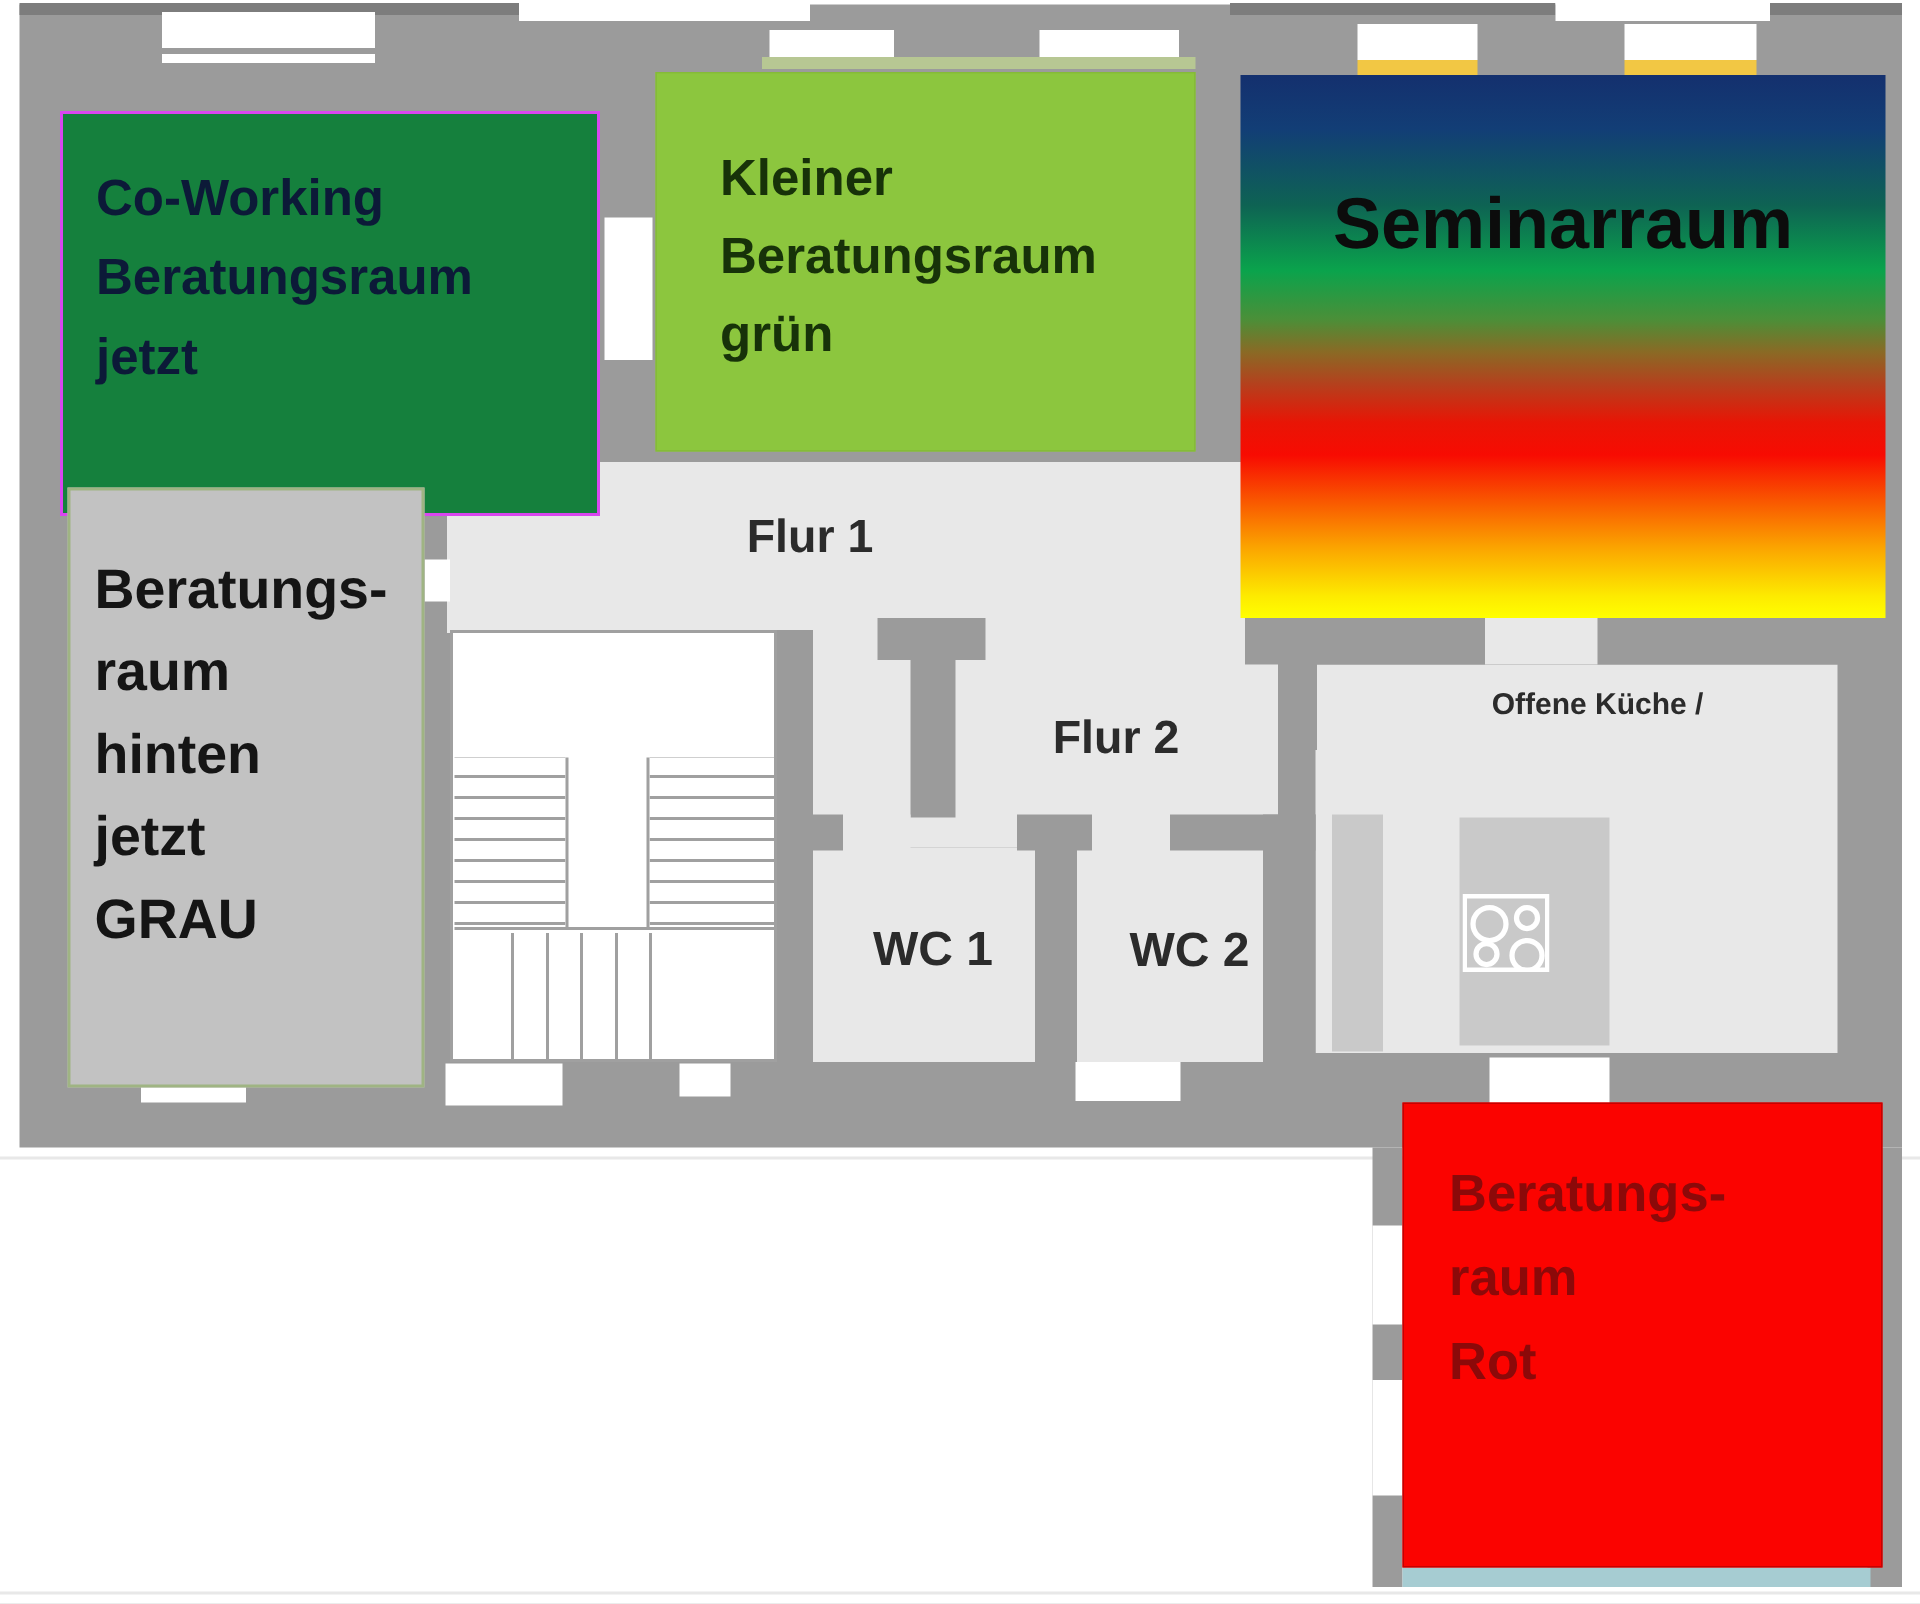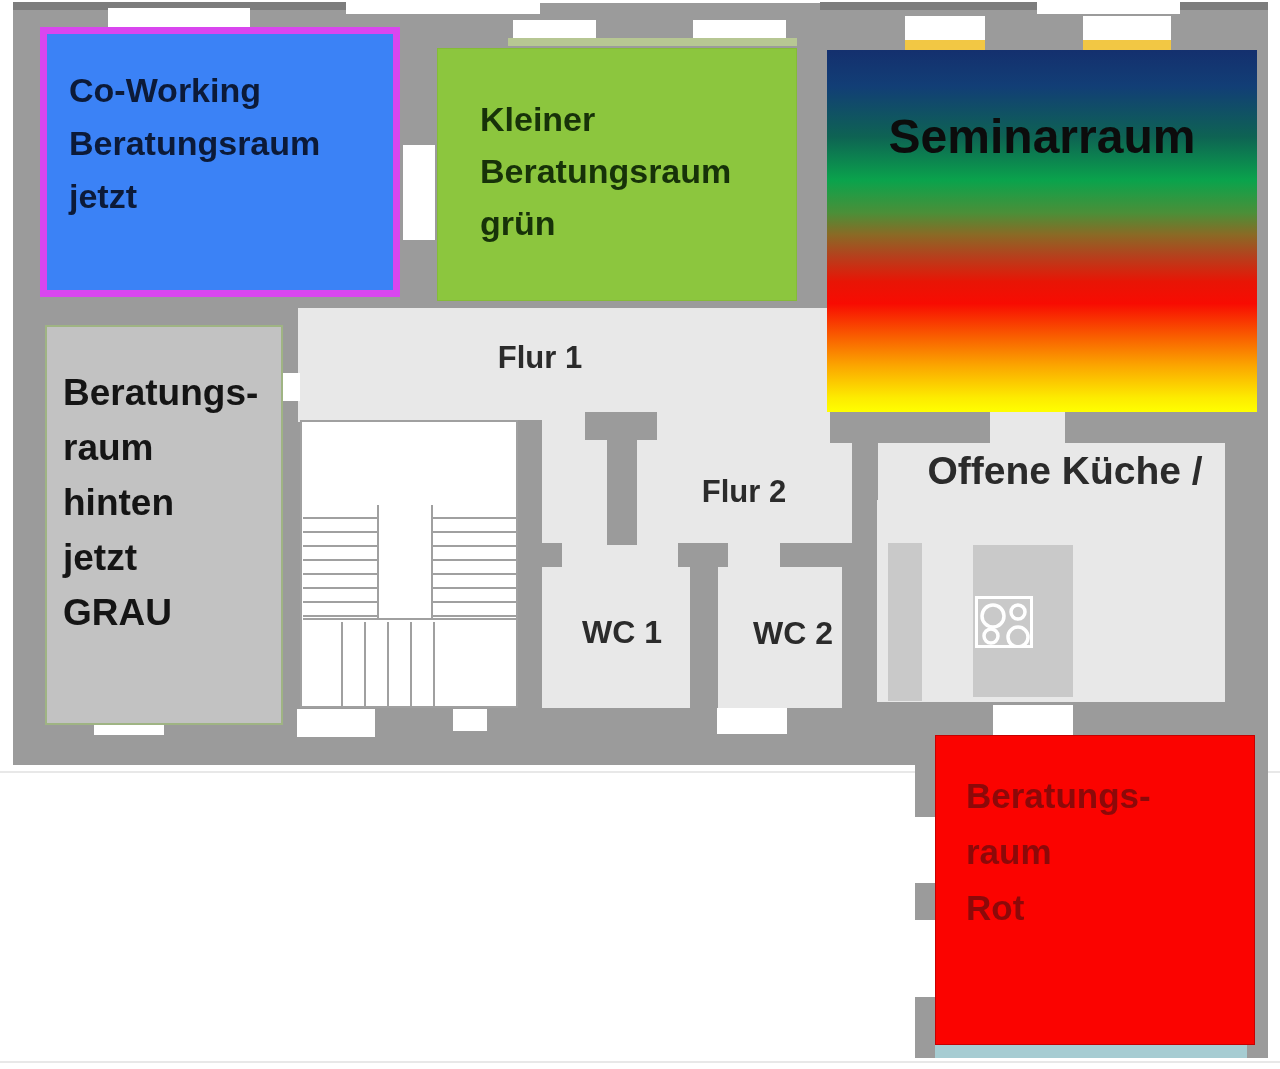--- a/index.html
+++ b/index.html
@@ -14,26 +14,26 @@
   .gold{position:absolute;background:#f2c744;}
   .counter{position:absolute;background:#c9c9c9;}
   .ruled{position:absolute;background:#e8e8e8;height:2px;left:0;width:1280px;}
   .stairwell{position:absolute;background:#ffffff;border:2px solid #a0a0a0;box-sizing:border-box;}
   .flight{position:absolute;background:repeating-linear-gradient(to bottom,#ffffff 0,#ffffff 12px,#a0a0a0 12px,#a0a0a0 14px);}
   .staircol{position:absolute;background:#ffffff;border-left:2px solid #a0a0a0;border-right:2px solid #a0a0a0;box-sizing:border-box;}
   .railing{position:absolute;background:repeating-linear-gradient(to right,#ffffff 0,#ffffff 21px,#a0a0a0 21px,#a0a0a0 23px);}
   .stairline{position:absolute;background:#a0a0a0;}
   .roombox{position:absolute;box-sizing:border-box;font-weight:bold;}
   .roombox .ln{white-space:nowrap;}
-  .box-blau{background:#3b82f6;border:7px solid #d946ef;color:#0c1a38;font-size:34px;line-height:53px;padding:30px 0 0 22px;}
+  .box-blau{background:#15803d;border:2px solid #d946ef;color:#0c1a38;font-size:34px;line-height:53px;padding:30px 0 0 22px;margin-top:47px;}
   .box-gruen{background:#8cc63e;border:1px solid #85bb37;color:#173209;font-size:34px;line-height:52px;padding:44px 0 0 42px;}
   .box-grau{background:#c2c2c2;border:2px solid #9fb483;color:#151515;font-size:37px;line-height:55px;padding:38px 0 0 16px;}
   .box-rot{background:#fb0300;border:1px solid #c60000;color:#8c0909;font-size:35px;line-height:56px;padding:32px 0 0 30px;}
   .box-rainbow{background:linear-gradient(to bottom,#14306e 0%,#123e76 10%,#0e6353 24%,#0aa34c 36%,#4b8f38 45%,#8a6a25 51%,#b5401d 57%,#e81505 64%,#f80b02 70%,#f95c00 79%,#fba400 87%,#fdeb00 96%,#ffff00 100%);
-      color:#0c0c0c;font-size:48px;line-height:70px;padding-top:52px;text-align:center;}
+      color:#0c0c0c;font-size:48px;line-height:70px;padding-top:65px;text-align:center;}
   .plabel{position:absolute;transform:translateX(-50%);font-weight:bold;color:#2b2b2b;white-space:nowrap;}
   .teal{position:absolute;background:#a6ccd2;}
 </style>
 </head>
 <body>
 
 <div id="plan">
 
   <div class="wall" style="left:13px;top:3px;width:1255px;height:762px;"></div>
 
@@ -103,21 +103,21 @@
   <div class="wall" style="left:915px;top:765px;width:20px;height:293px;"></div>
   <div class="white" style="left:915px;top:817px;width:20px;height:66px;"></div>
   <div class="white" style="left:915px;top:920px;width:20px;height:77px;"></div>
   <div class="wall" style="left:1245px;top:765px;width:23px;height:293px;"></div>
   <div class="teal" style="left:935px;top:1045px;width:312px;height:13px;"></div>
 
   <div class="plabel" style="left:540px;top:340px;font-size:31px;">Flur 1</div>
   <div class="plabel" style="left:744px;top:474px;font-size:31px;">Flur 2</div>
   <div class="plabel" style="left:622px;top:614px;font-size:32px;">WC 1</div>
   <div class="plabel" style="left:793px;top:615px;font-size:32px;">WC 2</div>
-  <div class="plabel" style="left:1065px;top:452px;font-size:39px;line-height:37px;text-align:left;">
+  <div class="plabel" style="left:1065px;top:452px;font-size:20px;line-height:37px;text-align:left;">
     <div>Offene Küche /</div>
   </div>
 
   <div class="roombox box-blau" style="left:40px;top:27px;width:360px;height:270px;">
     <div class="ln">Co-Working</div>
     <div class="ln">Beratungsraum</div>
     <div class="ln">jetzt</div>
   </div>
 
   <div class="roombox box-gruen" style="left:437px;top:48px;width:360px;height:253px;">

